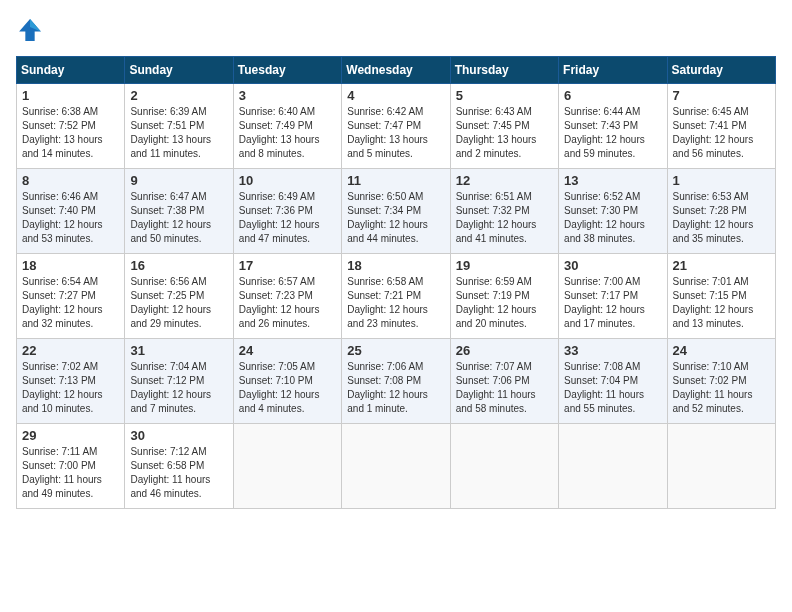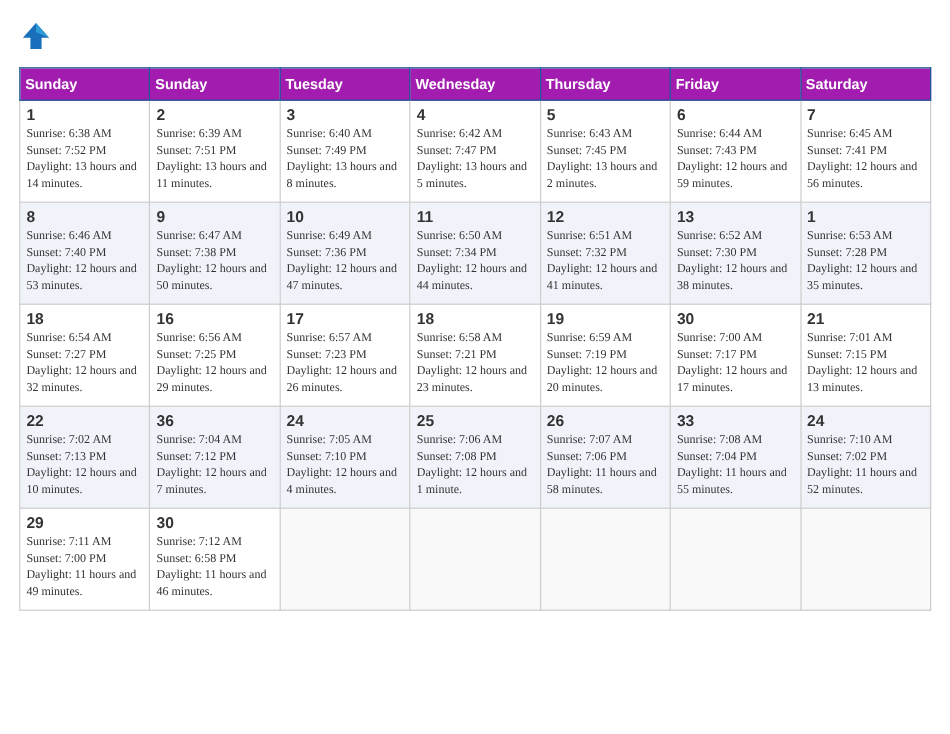--- a/index.html
+++ b/index.html
@@ -43,21 +43,21 @@
     .subtitle {
       font-size: 14px;
       color: #555;
     }
     .calendar {
       width: 100%;
       border-collapse: collapse;
       font-size: 10.5px;
     }
     .calendar thead th {
-      background: #a21caf;
+      background: #0c4a6e;
       color: #fff;
       font-size: 12px;
       font-weight: bold;
       padding: 6px 4px;
       text-align: left;
       border: 1px solid #1a5a96;
     }
     .calendar tbody td {
       border: 1px solid #ccc;
       vertical-align: top;
@@ -73,21 +73,20 @@
       font-size: 13px;
       font-weight: bold;
       color: #333;
       display: block;
       margin-bottom: 2px;
     }
     .day-info {
       color: #333;
       line-height: 1.4;
       font-size: 10px;
-      font-family: Liberation Serif, serif;
     }
     .empty-cell {
       background: #f9f9f9 !important;
     }
   </style>
 </head>
 <body>
 
 <div class="header">
   <div class="logo">
@@ -298,21 +297,21 @@
       <tr>
         <td>
         <span class="day-number">22</span>
         <div class="day-info">
           Sunrise: 7:02 AM<br>
           Sunset: 7:13 PM<br>
           Daylight: 12 hours and 10 minutes.
         </div>
       </td>
         <td>
-        <span class="day-number">36</span>
+        <span class="day-number">31</span>
         <div class="day-info">
           Sunrise: 7:04 AM<br>
           Sunset: 7:12 PM<br>
           Daylight: 12 hours and 7 minutes.
         </div>
       </td>
         <td>
         <span class="day-number">24</span>
         <div class="day-info">
           Sunrise: 7:05 AM<br>

